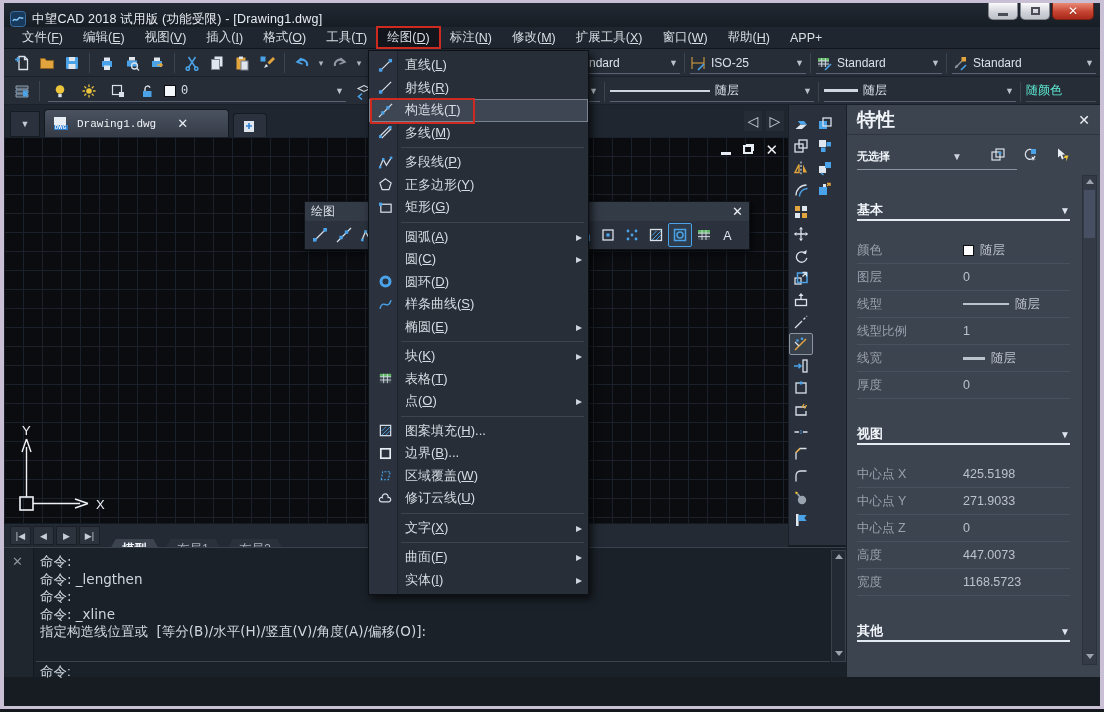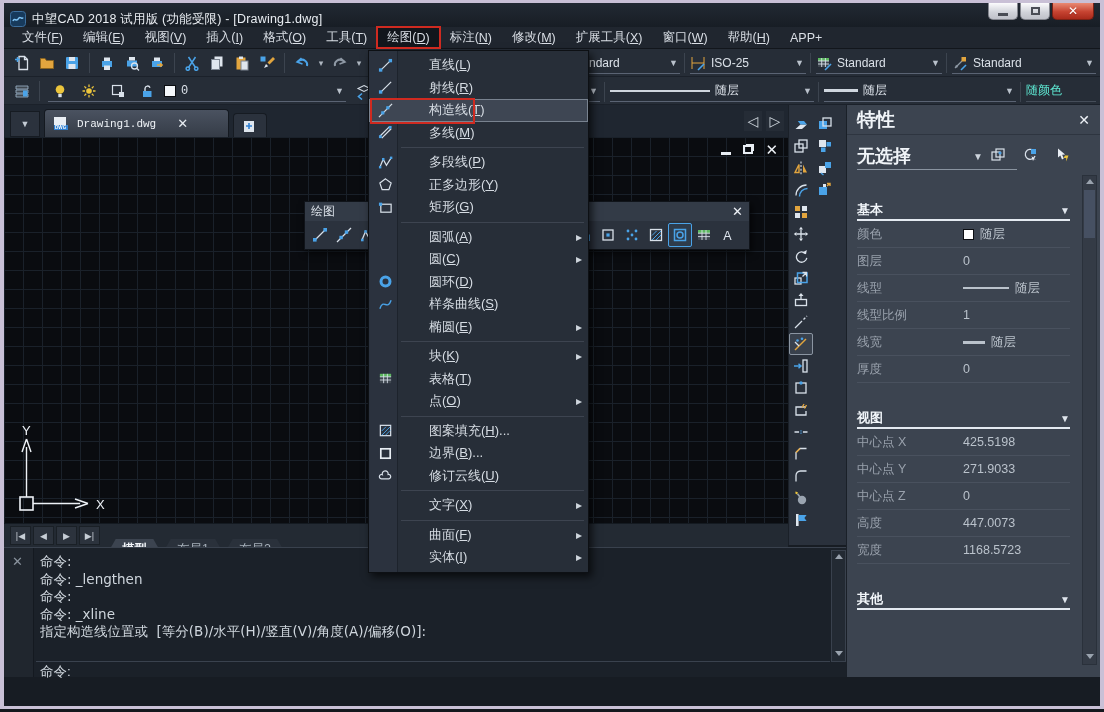--- a/index.html
+++ b/index.html
@@ -93,42 +93,42 @@
   .cmd-scroll{position:absolute;right:0;top:2px;width:15px;height:112px;background:#232a33;border:1px solid #39414d;}
   .tri-up{width:0;height:0;border-left:4px solid transparent;border-right:4px solid transparent;border-bottom:5px solid #9aa3ae;margin:3px auto;}
   .tri-down{width:0;height:0;border-left:4px solid transparent;border-right:4px solid transparent;border-top:5px solid #9aa3ae;margin:3px auto;position:absolute;bottom:2px;left:3px;}
 
   
   .props{position:absolute;left:842px;top:102px;width:254px;height:572px;background:#3c4450;border-left:1px solid #1a2028;}
   .phead{height:30px;display:flex;align-items:center;padding:0 10px;border-bottom:1px solid #2e3540;}
   .phead .ptitle{color:#f0f4f8;font-size:19px;font-weight:bold;}
   .phead .pclose{margin-left:auto;color:#eef2f7;font-weight:bold;font-size:14px;}
   .pselrow{position:absolute;left:10px;top:38px;right:8px;height:26px;display:flex;align-items:center;}
-  .pseltext{color:#f0f4f8;font-size:18px;font-weight:bold;}
+  .pseltext{color:#f0f4f8;font-size:11px;font-weight:bold;}
   .pselcar{color:#cdd4dc;font-size:10px;margin-left:62px;}
   .pselu{position:absolute;left:10px;top:64px;width:160px;border-top:1px solid #8a94a0;}
   .ptools{position:absolute;right:26px;top:38px;display:flex;gap:8px;}
   .ptools .tbi{width:24px;height:24px;}
   .pscroll{position:absolute;right:3px;top:70px;width:15px;height:490px;background:#343b46;border:1px solid #2a313b;}
   .pscroll .thumb{position:absolute;left:1px;right:1px;top:14px;height:48px;background:#465062;}
   .psections{position:absolute;left:0;top:70px;right:22px;bottom:0;}
-  .psec{position:relative;margin:26px 8px 0 10px;height:20px;border-bottom:2px solid #e4eaf1;display:flex;align-items:center;}
+  .psec{position:relative;margin:26px 8px 16px 10px;height:20px;border-bottom:2px solid #e4eaf1;display:flex;align-items:center;}
   .psec .pst{color:#f2f6fa;font-size:13px;font-weight:bold;}
   .psec .psa{margin-left:auto;color:#dfe5ec;font-size:10px;}
   .prow{display:flex;align-items:center;height:27px;margin:0 8px 0 10px;border-bottom:1px solid #49515e;}
   .prow .plabel{width:106px;color:#99a1ac;font-size:12.5px;}
   .prow .pval{color:#bac2cb;font-size:12.5px;display:flex;align-items:center;gap:6px;}
   .pline-long{width:46px;border-top:2px solid #bac2cb;}
   .pline-short{width:22px;border-top:3px solid #bac2cb;}
   .prow .psw{width:11px;height:11px;background:#fff;border:1px solid #0c0e12;}
 
   
   .drawmenu{position:absolute;left:364px;top:47px;width:221px;background:linear-gradient(90deg,#2b323e 0,#2b323e 28px,#272e38 28px);border:1px solid #0d1014;box-shadow:3px 4px 8px #000a;z-index:50;padding:3px 0;}
   .drawmenu::before{content:'';position:absolute;left:28px;top:0;bottom:0;width:1px;background:#1d232c;}
-  .dmrow{position:relative;display:flex;align-items:center;height:22.5px;padding:0 6px 0 4px;gap:24px;}
+  .dmrow{position:relative;display:flex;align-items:center;height:22.5px;padding:0 6px 0 4px;}
   .dmrow .dmi{width:24px;height:18px;display:inline-flex;align-items:center;justify-content:center;flex:none;}
   .dmrow .dmi svg{width:15px;height:15px;}
   .dmrow .dml{color:#d6dce3;font-size:13px;padding-left:8px;}
   .dmrow .dma{margin-left:auto;color:#cfd6dd;font-size:12px;}
   .dmrow.hl{background:#3e4653;box-shadow:inset 0 0 0 1px #78828f;}
   .dmrow.annotated::after{content:'';position:absolute;left:1px;top:-1.5px;width:101px;height:22px;border:2.5px solid var(--ann);}
   .dmsep{height:1px;background:#3d4450;margin:3px 4px 3px 32px;}
 </style>
 </head>
 <body>
@@ -983,20 +983,28 @@
           <span class="dmi">
             <svg viewBox="0 0 16 16">
               <rect x="3" y="3" width="10" height="10" fill="none" stroke="#e9eef4" stroke-width="1.8"></rect>
             </svg>
           </span>
           <span class="dml">边界(<u>B</u>)...</span>
         </div>
         <div class="dmrow">
           <span class="dmi">
             <svg viewBox="0 0 16 16">
+              <path d="M3.5,12.5 L5,4 L13,4 L11,12.5 Z" fill="none" stroke="#4aa3e8" stroke-width="1.2" stroke-dasharray="2 1.5"></path>
+            </svg>
+          </span>
+          <span class="dml">区域覆盖(<u>W</u>)</span>
+        </div>
+        <div class="dmrow">
+          <span class="dmi">
+            <svg viewBox="0 0 16 16">
               <path d="M4.2,11.5 a2.3,2.3 0 1 1 0.4,-4.4 a3.2,3.2 0 1 1 6.2,-0.2 a2.3,2.3 0 1 1 0.8,4.6 z" fill="none" stroke="#d9e1ea" stroke-width="1.3"></path>
             </svg>
           </span>
           <span class="dml">修订云线(<u>U</u>)</span>
         </div>
         <div class="dmsep"></div>
         <div class="dmrow">
           <span class="dmi"></span>
           <span class="dml">文字(<u>X</u>)</span>
           <span class="dma">▸</span>

